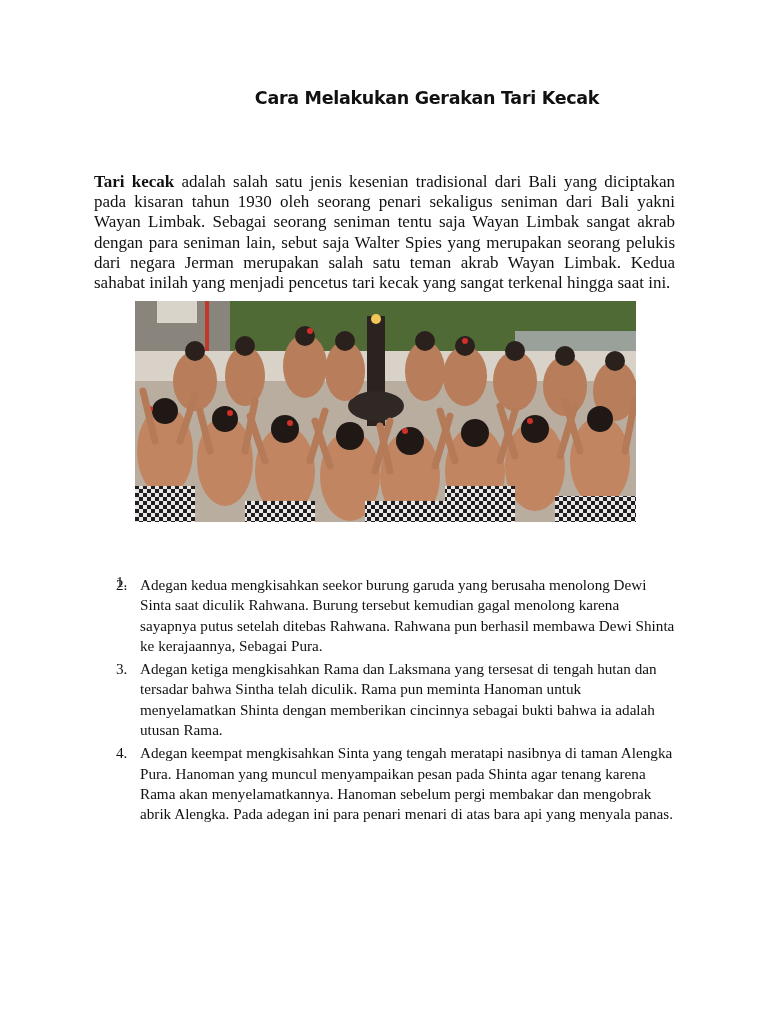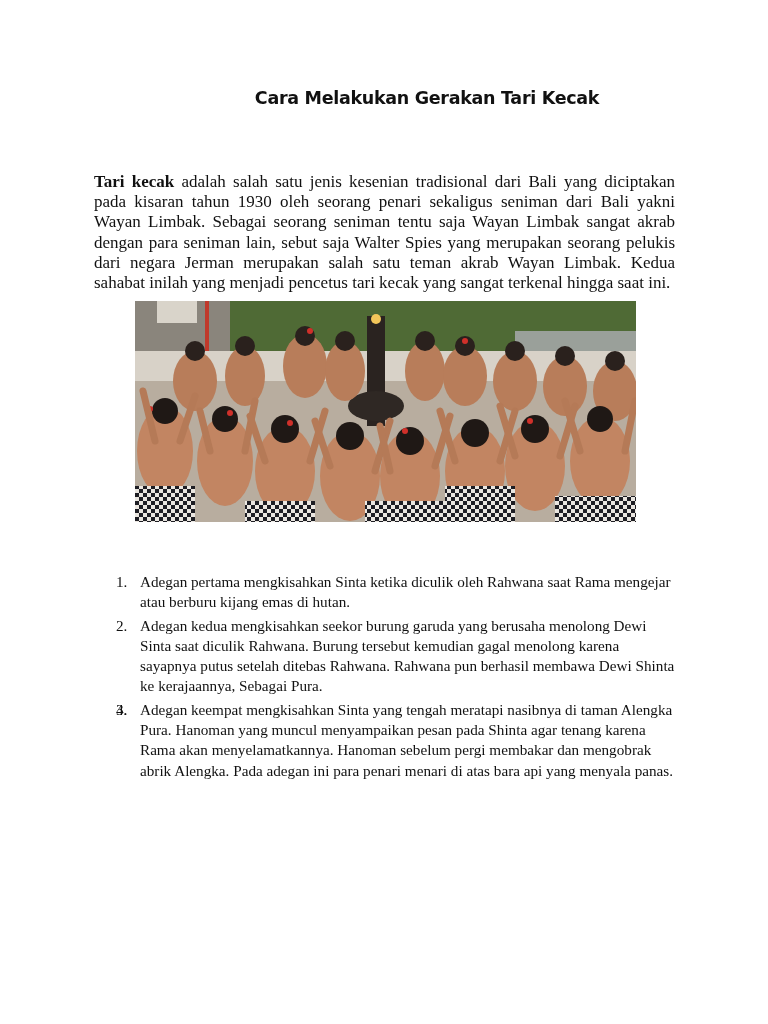--- a/index.html
+++ b/index.html
@@ -142,26 +142,26 @@
         <path d="M425 155 L440 105"></path>
       <path d="M445 150 L430 100"></path>
         <path d="M490 150 L500 100"></path>
     </g>
   </svg>
 </div>
 
 <ol class="list">
   <li>
     <span class="num">1.</span>
-    <span>Adegan pertama mengkisahkan Sinta ketika diculik oleh Rahwana saat Rama mengejar atau berburu kijang emas di hutan.</span>
   </li>
   <li>
     <span class="num">2.</span>
     <span>Adegan kedua mengkisahkan seekor burung garuda yang berusaha menolong Dewi Sinta saat diculik Rahwana. Burung tersebut kemudian gagal menolong karena sayapnya putus setelah ditebas Rahwana. Rahwana pun berhasil membawa Dewi Shinta ke kerajaannya, Sebagai Pura.</span>
   </li>
   <li>
     <span class="num">3.</span>
+    <span>Adegan ketiga mengkisahkan Rama dan Laksmana yang tersesat di tengah hutan dan tersadar bahwa Sintha telah diculik. Rama pun meminta Hanoman untuk menyelamatkan Shinta dengan memberikan cincinnya sebagai bukti bahwa ia adalah utusan Rama.</span>
   </li>
   <li>
     <span class="num">4.</span>
     <span>Adegan keempat mengkisahkan Sinta yang tengah meratapi nasibnya di taman Alengka Pura. Hanoman yang muncul menyampaikan pesan pada Shinta agar tenang karena Rama akan menyelamatkannya. Hanoman sebelum pergi membakar dan mengobrak abrik Alengka. Pada adegan ini para penari menari di atas bara api yang menyala panas.</span>
   </li>
 </ol>
 
 </body></html>

